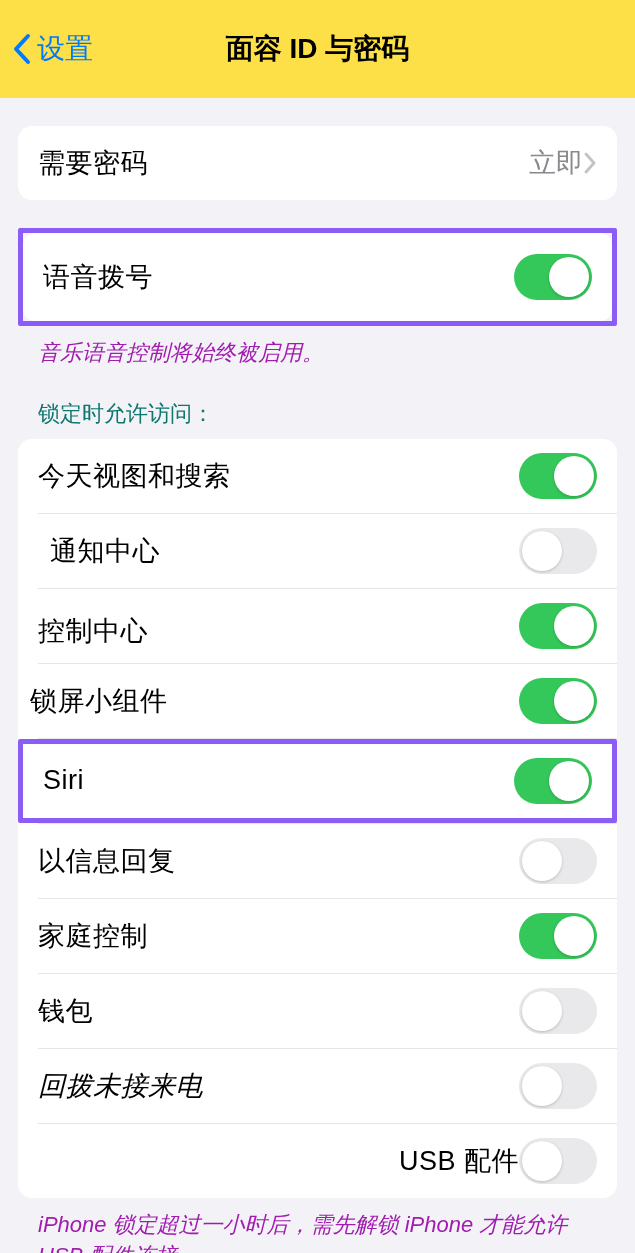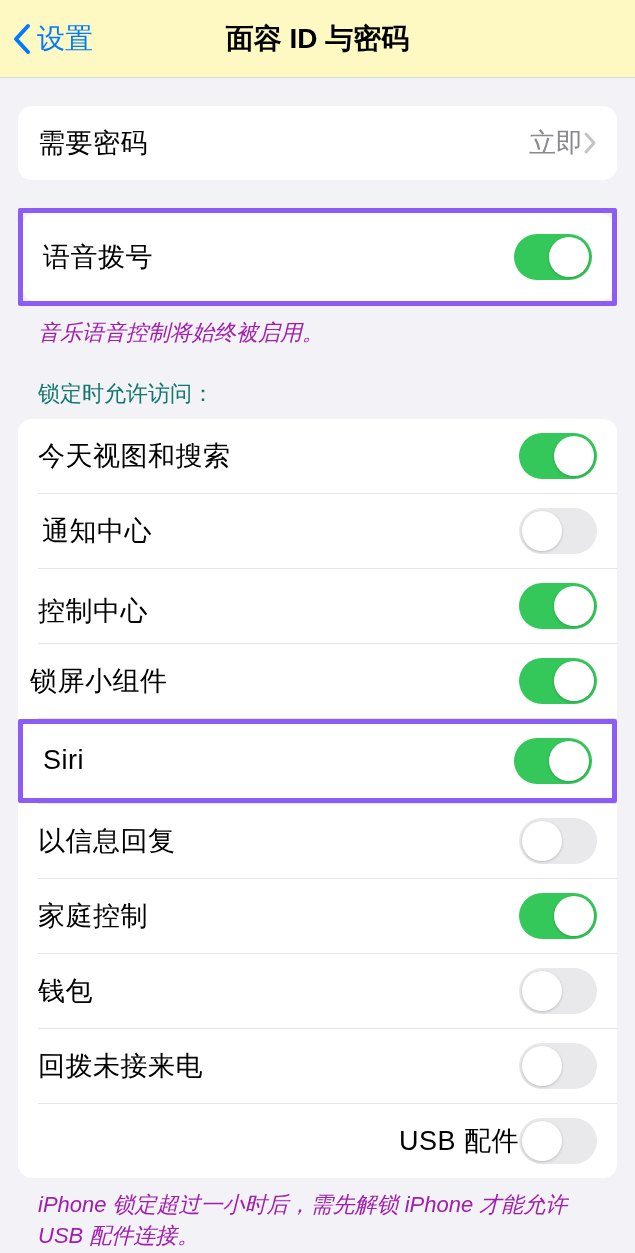--- a/index.html
+++ b/index.html
@@ -8,22 +8,22 @@
       box-sizing: border-box;
     }
     body {
       font-family: -apple-system, "Helvetica Neue", Arial, sans-serif;
       background: #f2f2f7;
       width: 635px;
       height: 1253px;
       overflow: hidden;
     }
     .navbar {
-      height: 78px;
-      background: #fef9c3;
+      height: 98px;
+      background: #fde047;
       border-bottom: 1px solid #d9d9dd;
       display: flex;
       align-items: center;
       position: relative;
     }
     .back-button {
       display: flex;
       align-items: center;
       padding-left: 12px;
       color: #007aff;
@@ -182,21 +182,21 @@
   <div class="header-text">锁定时允许访问：</div>
 
   <div class="group" id="lock-access-group">
       <div style="display: flex; align-items: center; justify-content: space-between; min-height: 74px; padding: 14px 20px; margin-left: 0px;">
         <span class="row-label">今天视图和搜索</span>
         <div class="toggle toggle-on">
           <div class="toggle-knob"></div>
         </div>
       </div>
       <div class="divider"></div>
-      <div style="display: flex; align-items: center; justify-content: space-between; min-height: 74px; padding: 14px 20px 14px 0px; margin-left: 24px; text-align: right;">
+      <div style="display: flex; align-items: center; justify-content: space-between; min-height: 74px; padding: 14px 20px 14px 0px; margin-left: 32px; text-align: right;">
         <span class="row-label">通知中心</span>
         <div class="toggle toggle-off">
           <div class="toggle-knob"></div>
         </div>
       </div>
       <div class="divider"></div>
       <div style="display: flex; align-items: flex-end; justify-content: space-between; min-height: 74px; padding: 14px 20px 14px 0px; margin-left: 20px;">
         <span class="row-label">控制中心</span>
         <div class="toggle toggle-on">
           <div class="toggle-knob"></div>
@@ -233,21 +233,21 @@
         </div>
       </div>
       <div class="divider"></div>
       <div style="display: flex; align-items: center; justify-content: space-between; min-height: 74px; padding: 14px 20px 14px 0px; margin-left: 20px;">
         <span class="row-label">钱包</span>
         <div class="toggle toggle-off">
           <div class="toggle-knob"></div>
         </div>
       </div>
       <div class="divider"></div>
-      <div style="display: flex; align-items: center; justify-content: space-between; min-height: 74px; padding: 14px 20px 14px 0px; margin-left: 20px;">
+      <div style="display: flex; align-items: center; justify-content: space-between; min-height: 74px; padding: 14px 20px 14px 0px; margin-left: 20px; font-style: italic;">
         <span class="row-label">回拨未接来电</span>
         <div class="toggle toggle-off">
           <div class="toggle-knob"></div>
         </div>
       </div>
       <div class="divider"></div>
       <div style="display: flex; align-items: center; justify-content: flex-end; min-height: 74px; padding: 14px 20px 14px 0px; margin-left: 20px;">
         <span class="row-label">USB 配件</span>
         <div class="toggle toggle-off">
           <div class="toggle-knob"></div>

